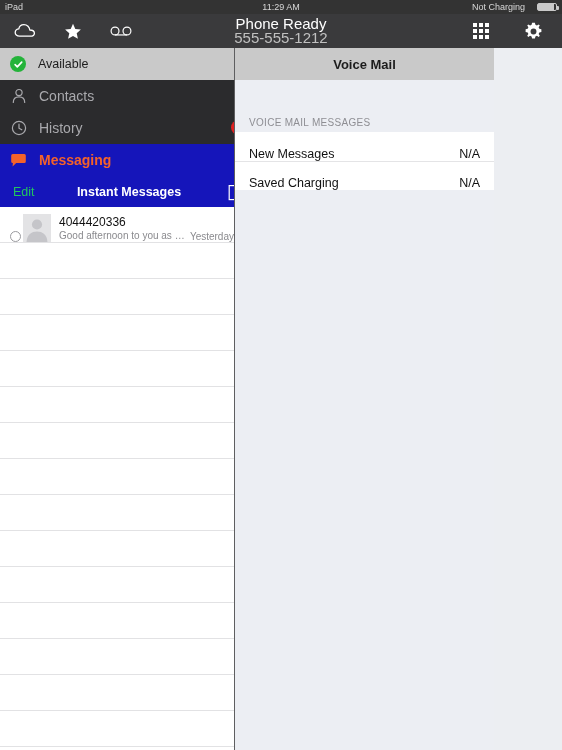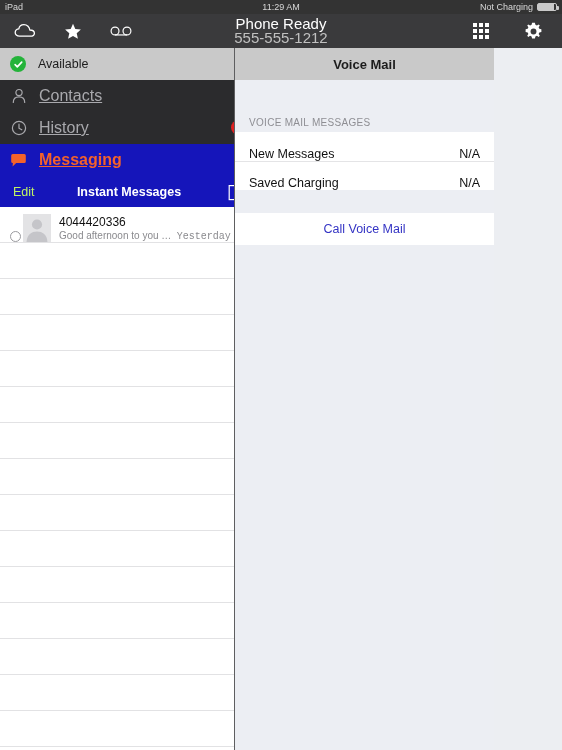--- a/index.html
+++ b/index.html
@@ -11,21 +11,21 @@
   }
   #app { position: relative; width: 562px; height: 750px; }
 
   
   .statusbar {
     position: absolute; top: 0; left: 0; width: 562px; height: 14px;
     background: #333333; color: #d8d8d8;
     font-size: 9px; line-height: 14px;
   }
   .sb-left { position: absolute; left: 5px; top: 0; display: flex; align-items: center; gap: 4px; flex-direction: column; }
-  .sb-right { position: absolute; right: 5px; top: 0; display: flex; align-items: center; gap: 4px; }
+  .sb-right { position: absolute; right: 5px; top: 0; display: flex; align-items: center; gap: 12px; }
   .wifi-glyph { display: inline-block; font-size: 9px; line-height: 14px; }
   .battery {
     display: inline-block; width: 20px; height: 8px;
     border: 1px solid #c9c9c9; border-radius: 2px; position: relative;
     background: transparent;
   }
   .battery::after {
     content: ""; position: absolute; right: -3px; top: 2px;
     width: 2px; height: 4px; background: #c9c9c9; border-radius: 0 1px 1px 0;
   }
@@ -75,35 +75,35 @@
   }
   .status-label { font-size: 12.5px; color: #1c1c1c; }
 
   
   .nav-list { background: #2b2b2d; }
   .nav-item {
     height: 32px; display: flex; align-items: center; padding-left: 10px;
     gap: 12px; position: relative; cursor: pointer;
   }
   .nav-item .nav-ic { width: 17px; height: 17px; display: flex; align-items: center; justify-content: center; }
-  .nav-label { font-size: 16px; color: #a9a9ad; text-decoration: underline; }
+  .nav-label { font-size: 14px; color: #a9a9ad; }
   .nav-item.active { background: #1515ba; }
   .nav-item.active .nav-label { color: #f4622a; font-weight: bold; }
   .badge {
     position: absolute; right: 12px; top: 8px;
     min-width: 15px; height: 15px; border-radius: 8px; background: #e02020;
     color: #fff; font-size: 9px; line-height: 15px; text-align: center; padding: 0 4px;
   }
 
   
   .sub-toolbar {
     height: 31px; background: #1515ba; position: relative;
     display: flex; align-items: center;
   }
-  .sub-edit { position: absolute; left: 13px; font-size: 12.5px; color: #bef264; cursor: pointer; }
+  .sub-edit { position: absolute; left: 13px; font-size: 12.5px; color: #22c55e; cursor: pointer; }
   .sub-title {
     position: absolute; left: 0; right: 0; text-align: center;
     font-size: 12.5px; color: #ffffff; font-weight: bold; pointer-events: none;
   }
   .sub-compose { position: absolute; right: 12px; width: 18px; height: 18px; cursor: pointer; }
 
   
   .msg-list { background: #ffffff; }
   .msg-row {
     height: 36px; position: relative; display: flex; align-items: flex-end;
@@ -114,21 +114,21 @@
     width: 11px; height: 11px; border-radius: 50%;
     border: 1px solid #9a9a9e; background: transparent; flex: 0 0 auto; margin-right: 2px;
   }
   .avatar {
     width: 28px; height: 28px; background: #e3e3e5; flex: 0 0 auto;
     display: flex; align-items: flex-end; justify-content: center; overflow: hidden;
   }
   .msg-text { margin-left: 8px; flex: 1 1 auto; min-width: 0; }
   .msg-name { font-size: 12px; color: #111; line-height: 14px; }
   .msg-prev { font-size: 10px; color: #8a8a8e; line-height: 13px; white-space: nowrap; overflow: hidden; text-overflow: ellipsis; }
-  .msg-meta { display: flex; align-items: center; gap: 12px; padding-right: 8px; flex: 0 0 auto; font-family: Liberation Mono, monospace; }
+  .msg-meta { display: flex; align-items: center; gap: 12px; padding-right: 8px; flex: 0 0 auto; }
   .msg-time { font-size: 10px; color: #8a8a8e; }
   .chev { color: #b5b5ba; font-size: 12px; line-height: 1; }
 
   
   .detail-nav {
     height: 32px; background: #c9c9c9; display: flex; align-items: center; justify-content: center;
   }
   .detail-title { font-size: 13px; font-weight: bold; color: #1c1c1c; }
   .gap-sm { height: 30px; background: #eceef3; }
   .section-hdr {
@@ -336,20 +336,17 @@
         <span class="dr-value">N/A</span>
       </div>
       <div class="detail-row">
         <span class="dr-label">Saved Charging</span>
         <span class="dr-value">N/A</span>
       </div>
     </div>
 
     <div class="gap-md"></div>
 
-    <div class="action-row">
-      <span>Call Voice Mail</span>
-    </div>
 
     <div class="detail-fill"></div>
   </div>
 
 </div>
 
 </body></html>

